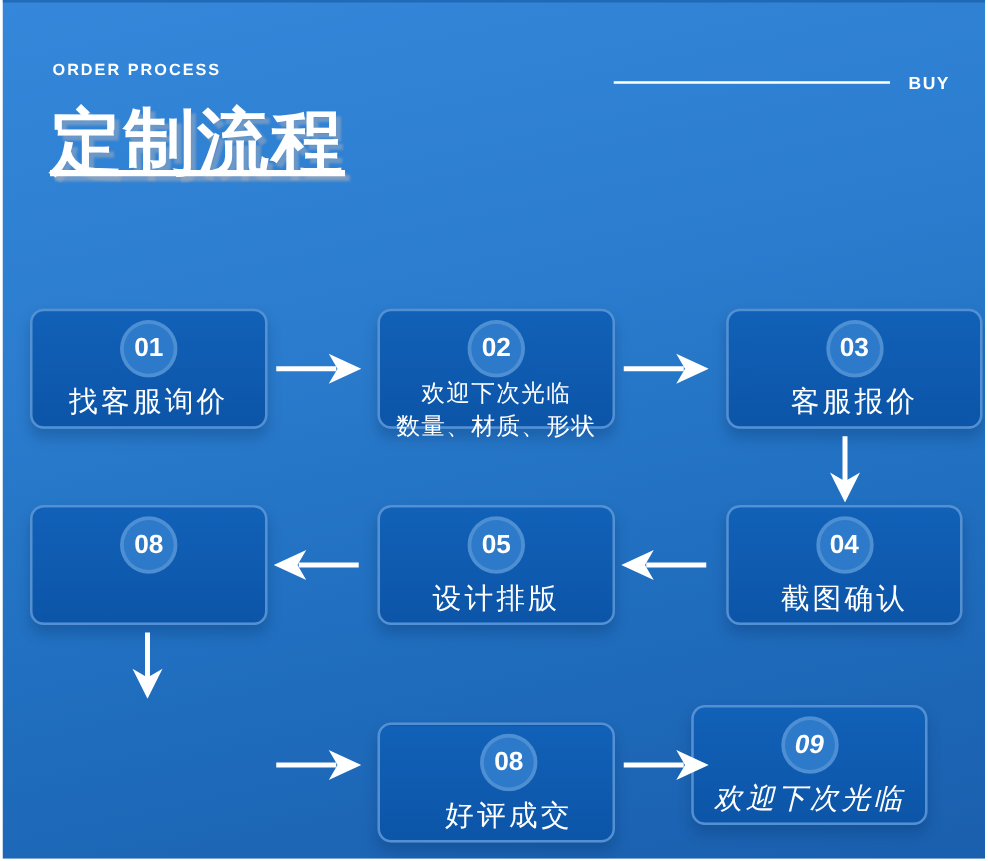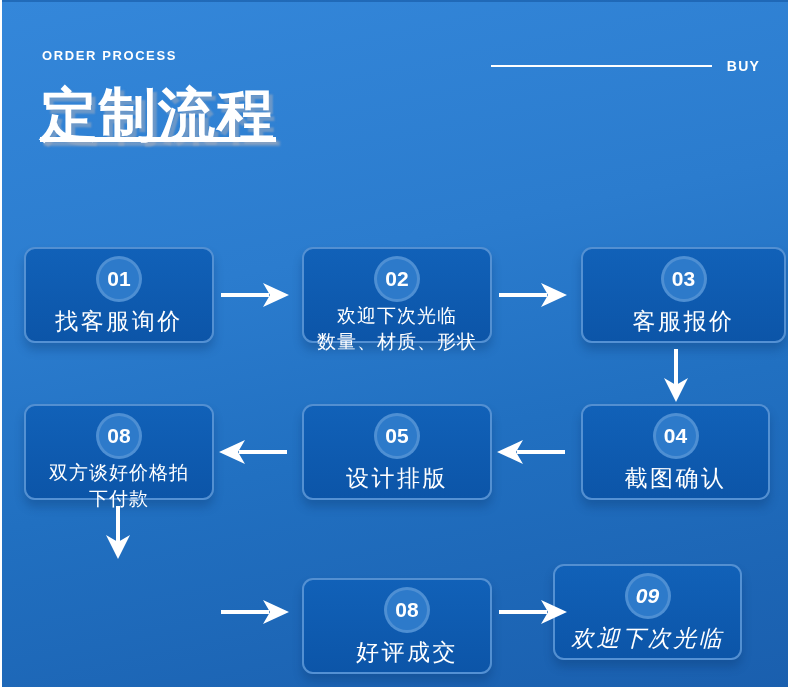--- a/index.html
+++ b/index.html
@@ -127,24 +127,20 @@
     </div>
     <div class="step-label">
       <div>客服报价</div>
     </div>
   </div>
 
   <div class="step-box two-line pos-r2c1">
     <div class="step-circle">
       <span class="step-number">08</span>
     </div>
-    <div class="step-label">
-      <div>双方谈好价格拍</div>
-      <div>下付款</div>
-    </div>
   </div>
 
   <div class="step-box pos-r2c2">
     <div class="step-circle">
       <span class="step-number">05</span>
     </div>
     <div class="step-label">
       <div>设计排版</div>
     </div>
   </div>

